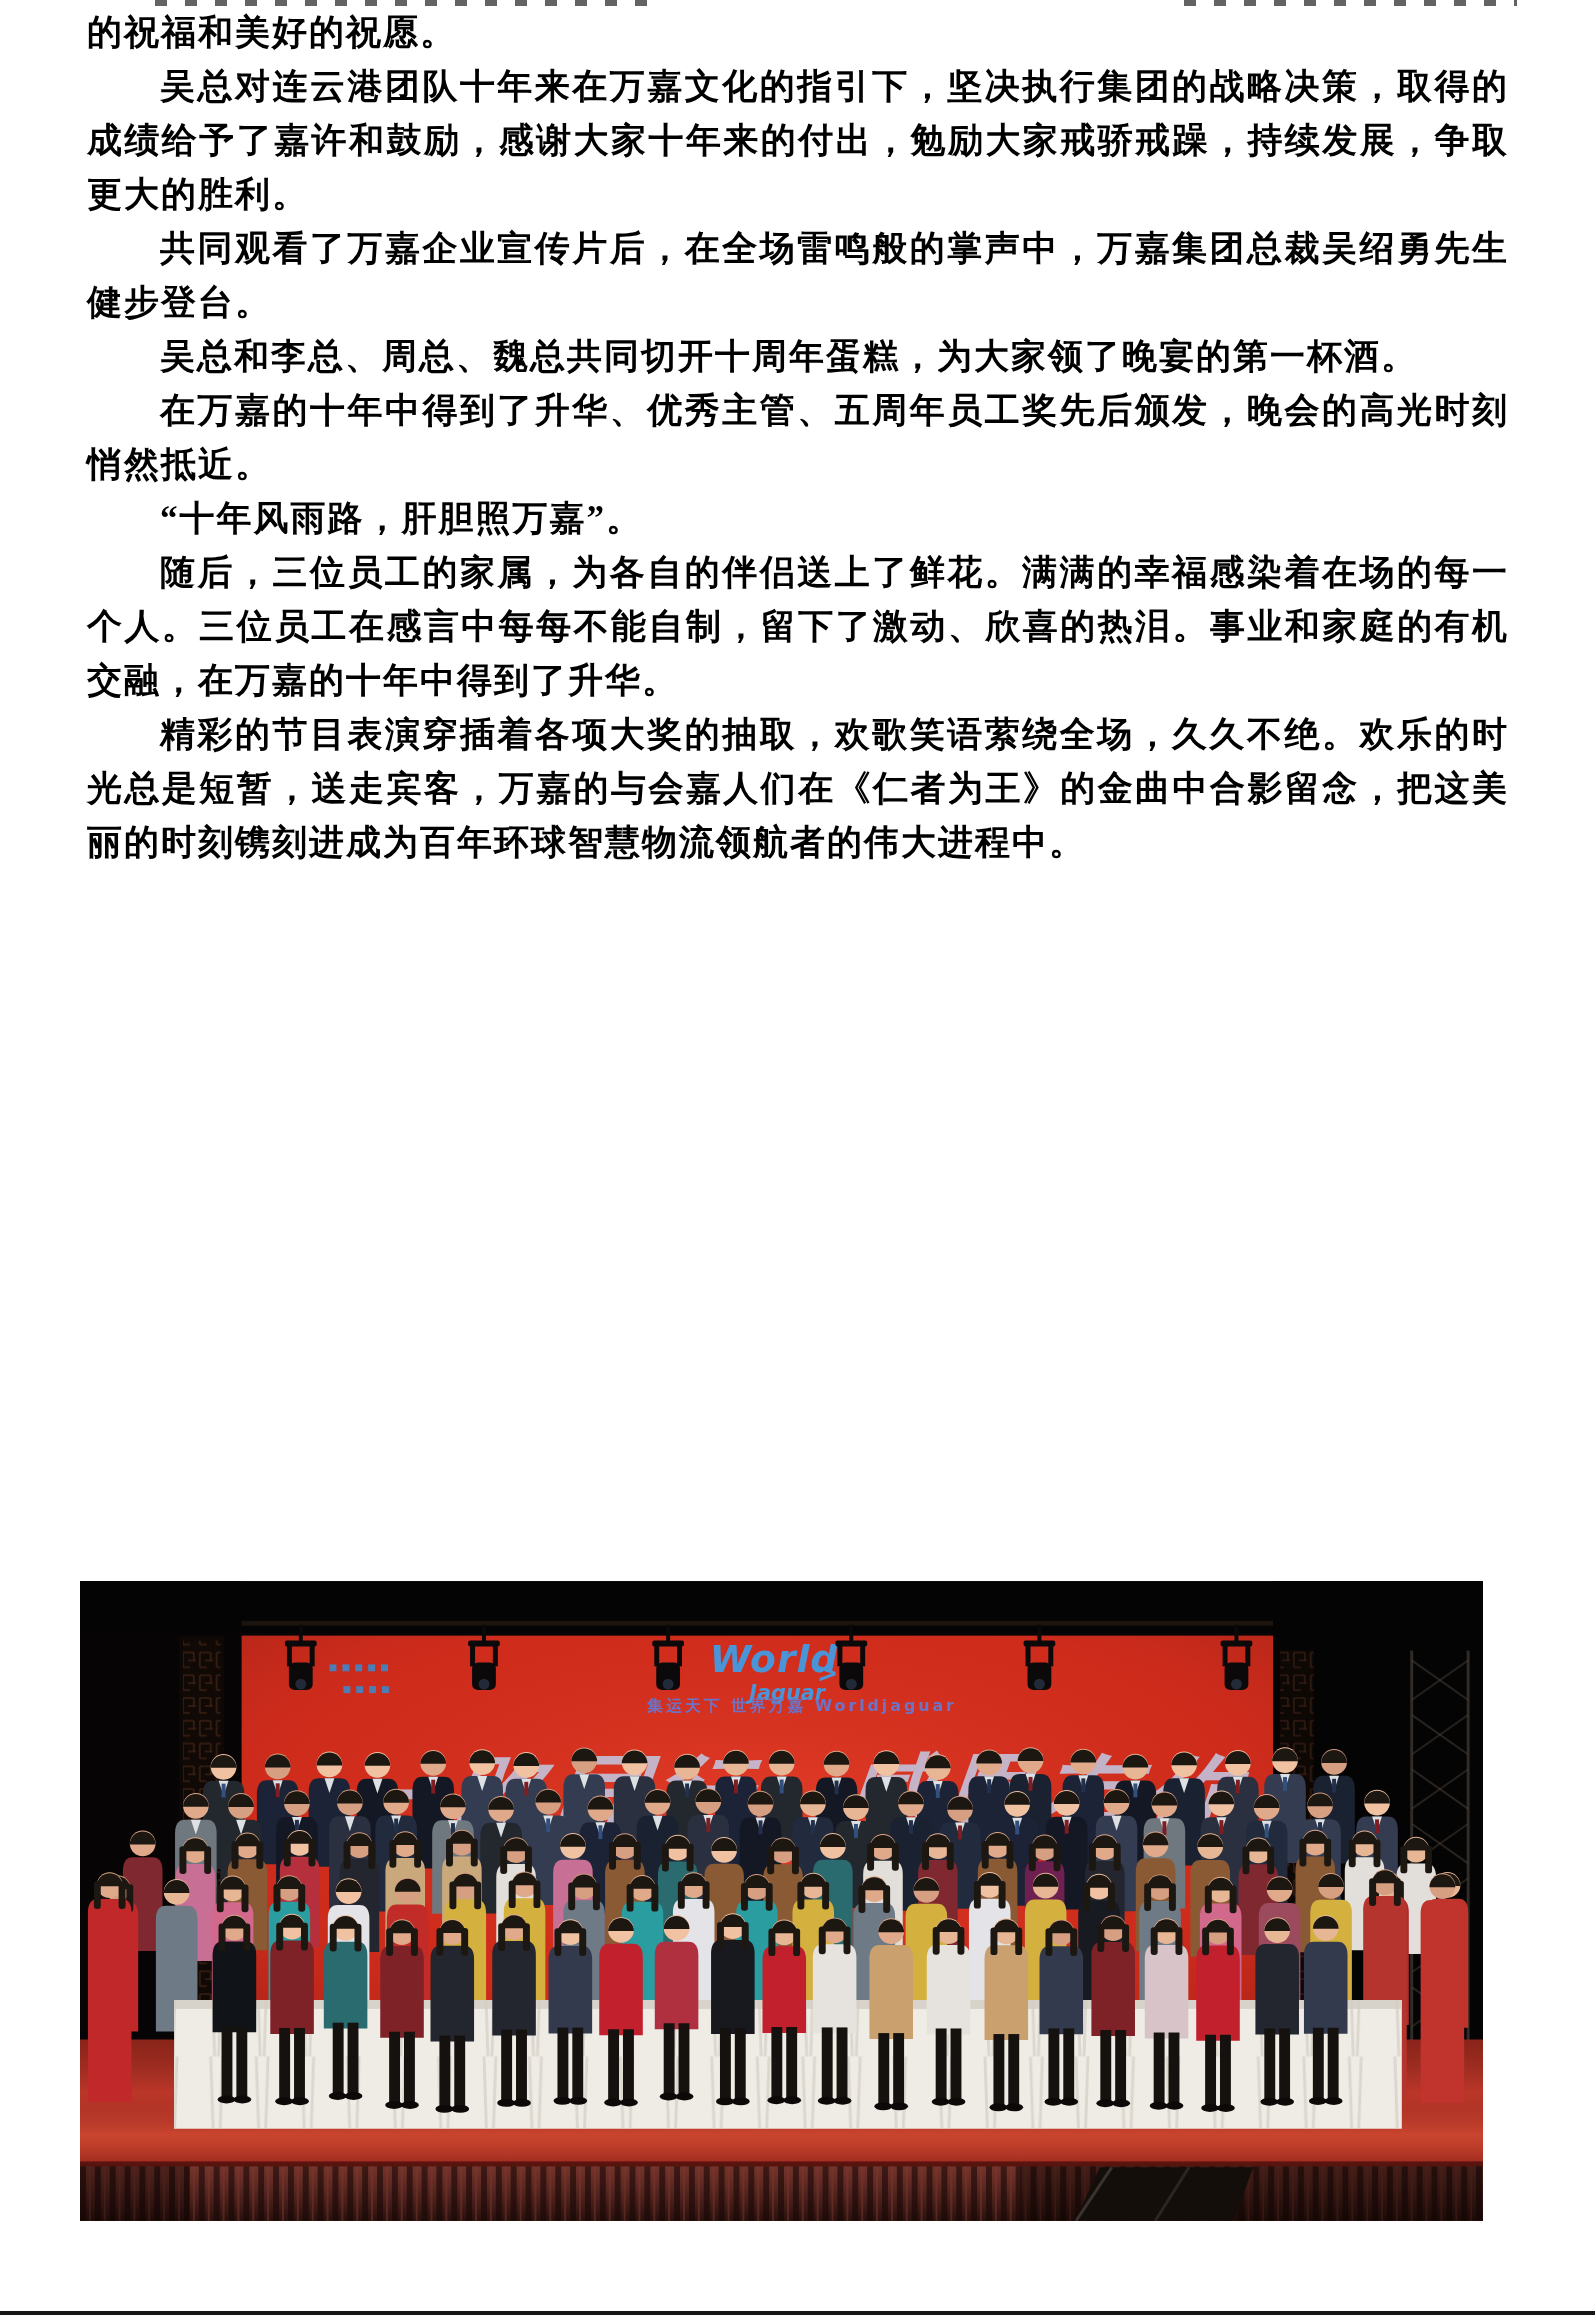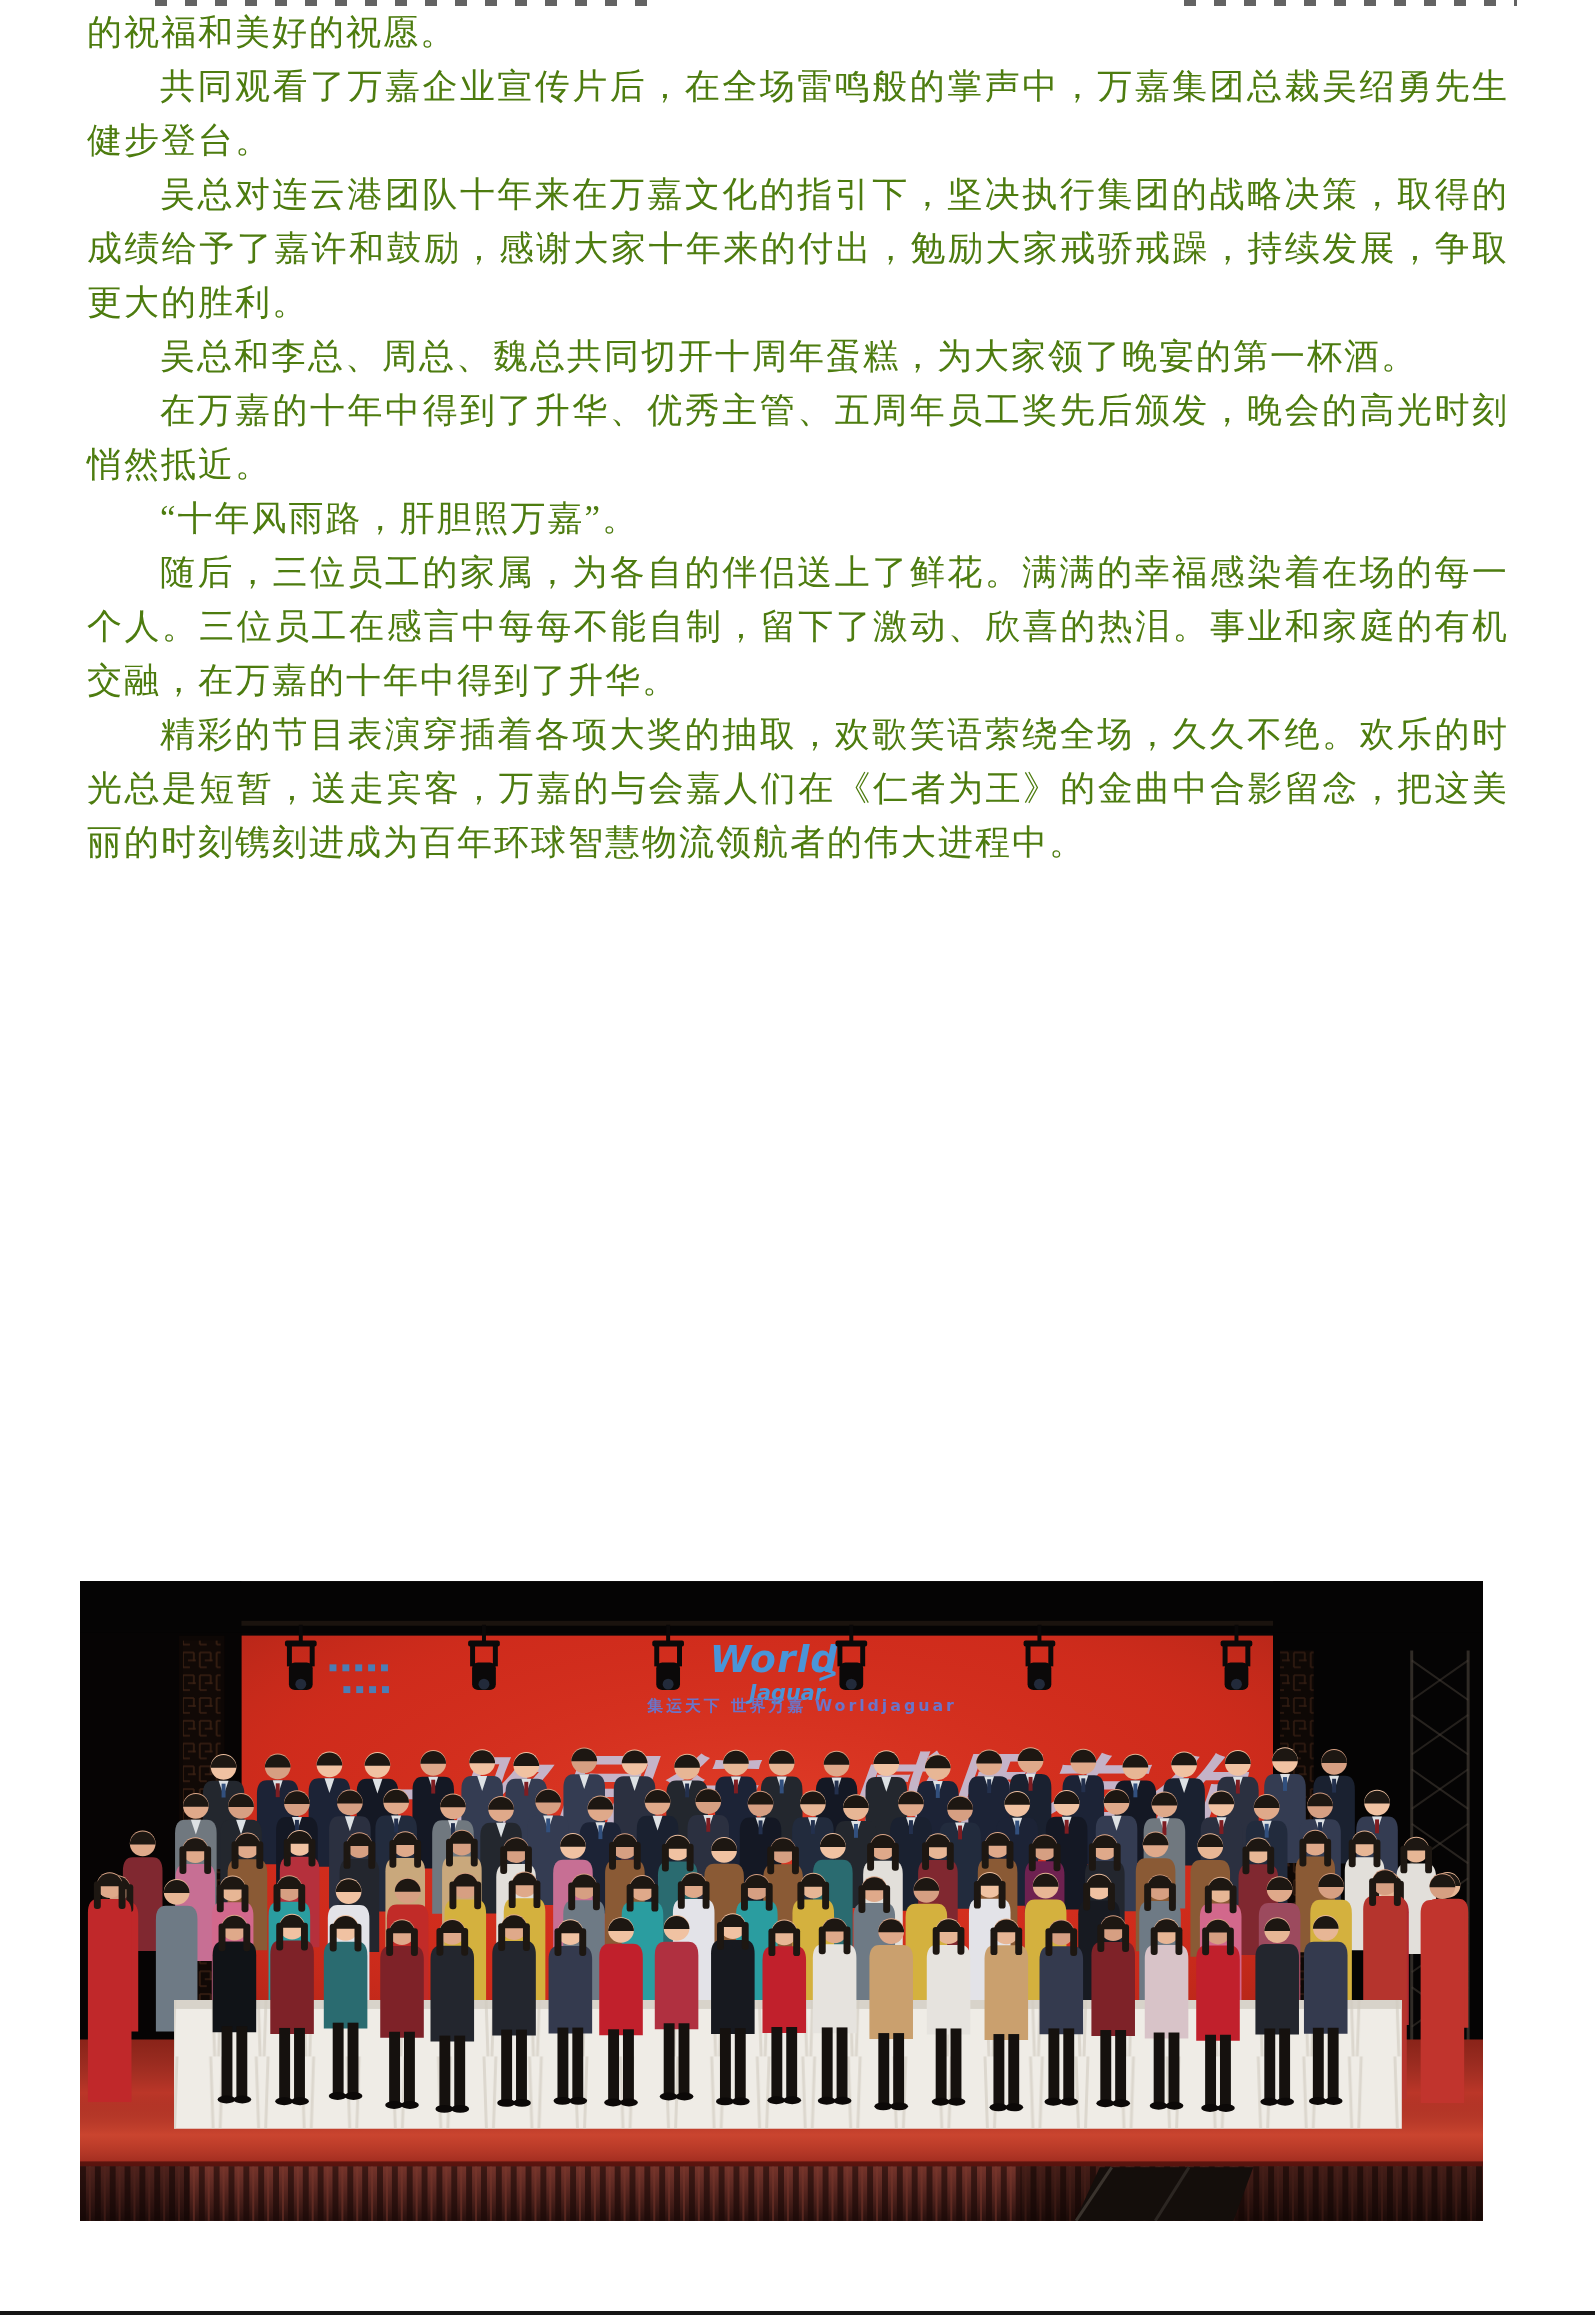--- a/index.html
+++ b/index.html
@@ -6,42 +6,42 @@
   #page{position:relative;width:1596px;height:2316px;background:#ffffff;overflow:hidden;
         font-family:"Liberation Serif","DejaVu Serif",serif;}
   
   .frag{position:absolute;top:0;height:6px;
         background:repeating-linear-gradient(90deg,#3c3c3c 0 12px,transparent 12px 30px);
         opacity:.8;}
   #frag-left{left:155px;width:510px;}
   #frag-right{left:1184px;width:333px;}
   
   #article{position:absolute;left:87px;top:6px;width:1422px;
-           font-size:35px;line-height:54px;letter-spacing:2px;color:#4d7c0f;
-           text-align:justify;text-justify:inter-character;}
+           font-size:35px;line-height:54px;letter-spacing:2px;color:#000000;
+           text-align:justify;text-justify:inter-character;font-weight:bold;}
   #article p{margin:0;text-indent:73px;}
   #article p.cont{text-indent:0;}
   
   #photo{position:absolute;left:80px;top:1581px;width:1365px;height:640px;}
   #photo svg{display:block;}
   .svg-sans{font-family:"DejaVu Sans","Liberation Sans",sans-serif;}
   #bottom-border{position:absolute;left:0;top:2311px;width:1596px;height:5px;background:#161616;}
 </style>
 </head>
 <body>
 
 <div id="page">
 
   <div id="frag-left" class="frag"></div>
   <div id="frag-right" class="frag"></div>
 
   <div id="article">
     <p class="cont">的祝福和美好的祝愿。</p>
+    <p>吴总对连云港团队十年来在万嘉文化的指引下，坚决执行集团的战略决策，取得的成绩给予了嘉许和鼓励，感谢大家十年来的付出，勉励大家戒骄戒躁，持续发展，争取更大的胜利。</p>
     <p>共同观看了万嘉企业宣传片后，在全场雷鸣般的掌声中，万嘉集团总裁吴绍勇先生健步登台。</p>
-    <p>吴总对连云港团队十年来在万嘉文化的指引下，坚决执行集团的战略决策，取得的成绩给予了嘉许和鼓励，感谢大家十年来的付出，勉励大家戒骄戒躁，持续发展，争取更大的胜利。</p>
     <p>吴总和李总、周总、魏总共同切开十周年蛋糕，为大家领了晚宴的第一杯酒。</p>
     <p>在万嘉的十年中得到了升华、优秀主管、五周年员工奖先后颁发，晚会的高光时刻悄然抵近。</p>
     <p>“十年风雨路，肝胆照万嘉”。</p>
     <p>随后，三位员工的家属，为各自的伴侣送上了鲜花。满满的幸福感染着在场的每一个人。三位员工在感言中每每不能自制，留下了激动、欣喜的热泪。事业和家庭的有机交融，在万嘉的十年中得到了升华。</p>
     <p>精彩的节目表演穿插着各项大奖的抽取，欢歌笑语萦绕全场，久久不绝。欢乐的时光总是短暂，送走宾客，万嘉的与会嘉人们在《仁者为王》的金曲中合影留念，把这美丽的时刻镌刻进成为百年环球智慧物流领航者的伟大进程中。</p>
   </div>
 
   <div id="photo">
     <svg width="1403" height="640" viewBox="0 0 1417 646">
       <defs>

